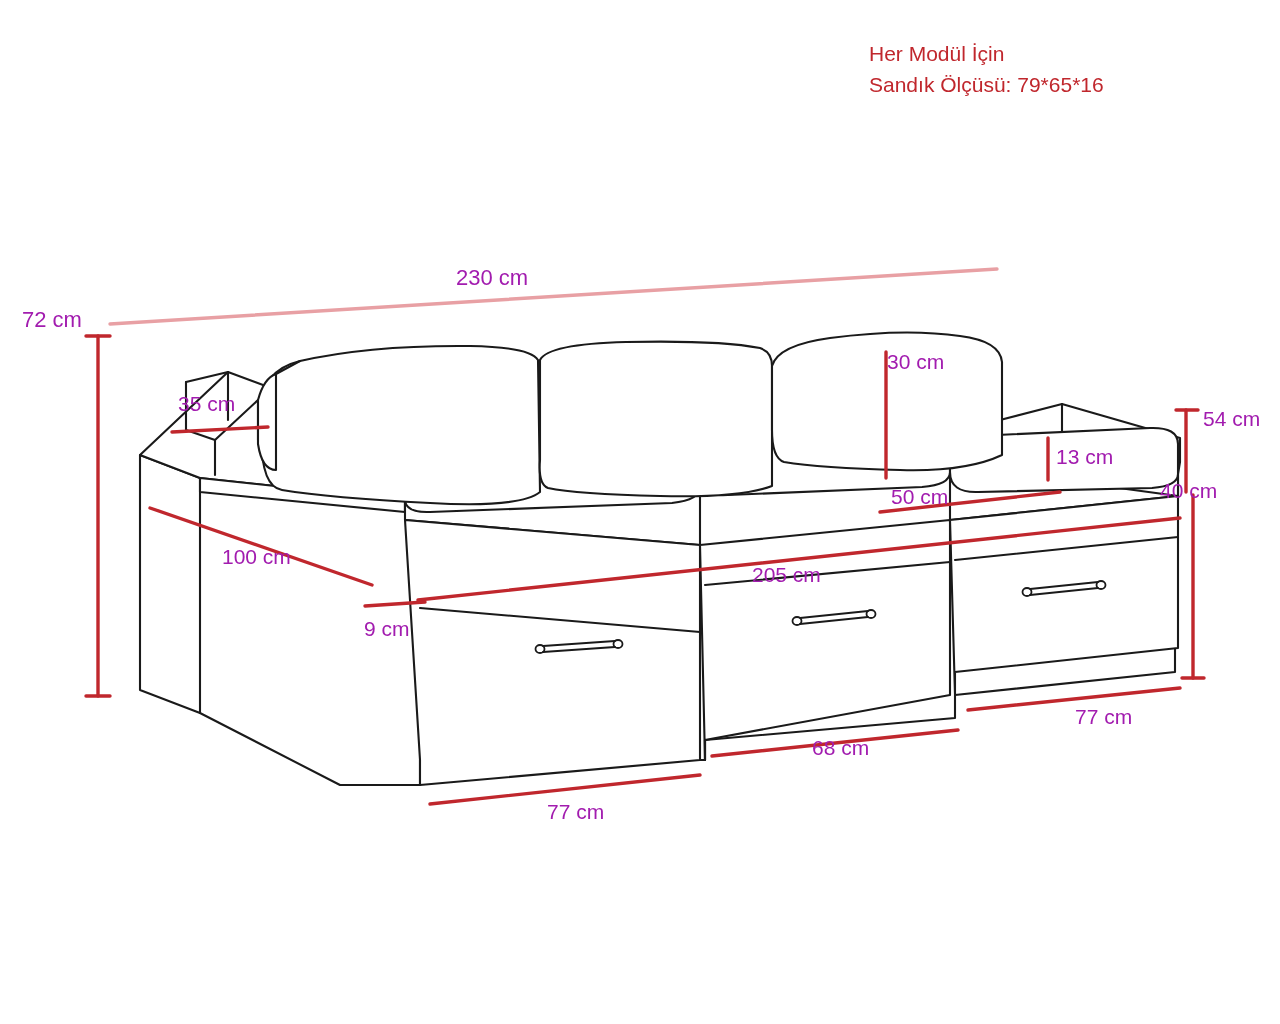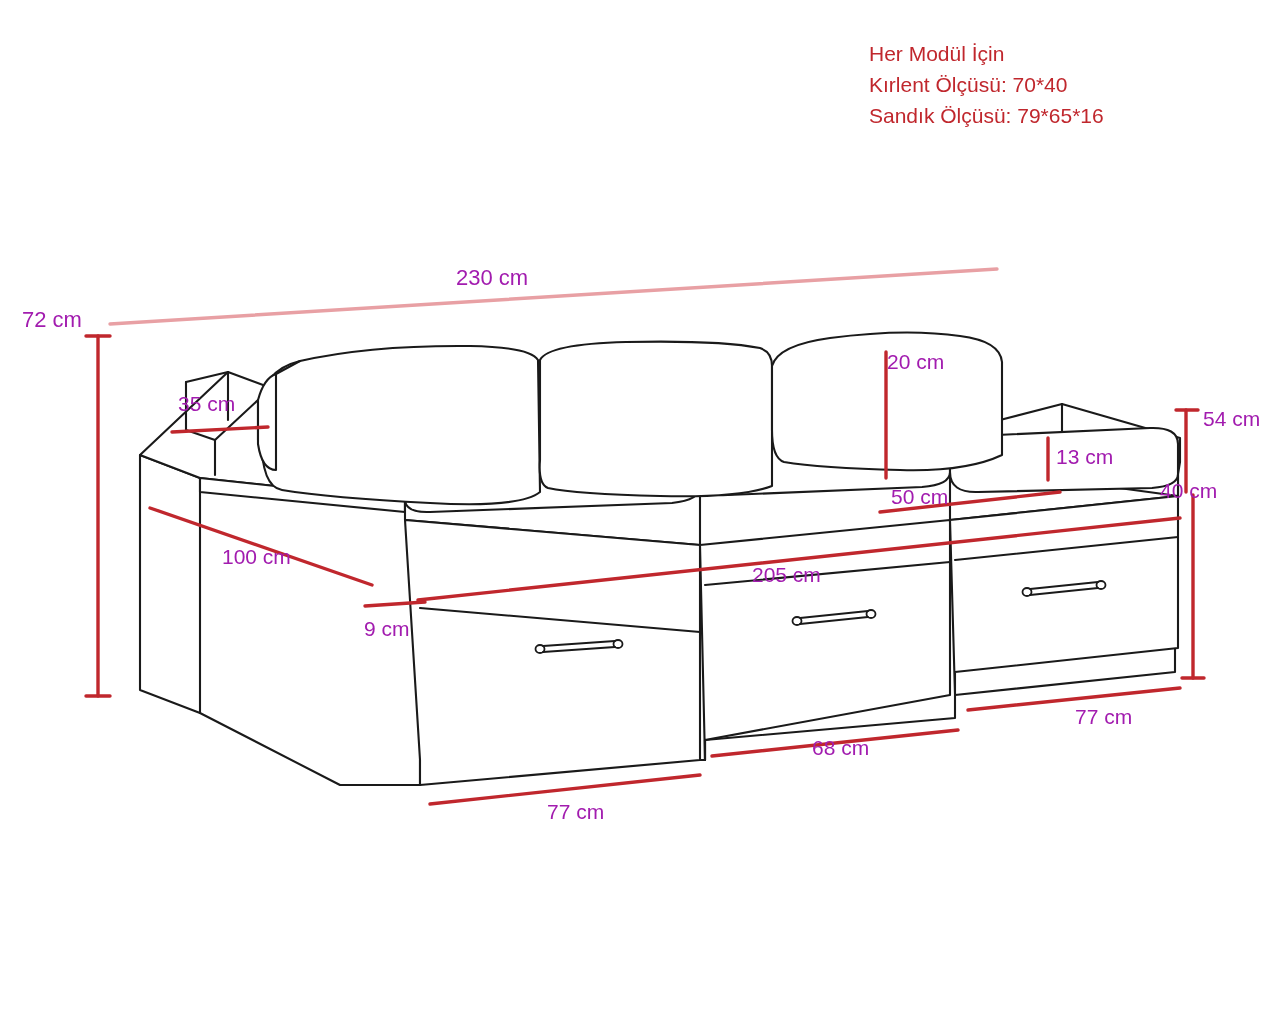--- a/index.html
+++ b/index.html
@@ -152,31 +152,30 @@
       <path d="M968 710 L1180 688"></path>
 
       <path d="M712 756 L958 730"></path>
 
       <path d="M430 804 L700 775"></path>
     </g>
   </svg>
 
   <div class="note-block">
     <div>Her Modül İçin</div>
-    <div>Kırlent Ölçüsü: 70*40</div>
     <div>Sandık Ölçüsü: 79*65*16</div>
   </div>
 
   <div class="dim-label big" style="left:456px; top:265px;">230 cm</div>
 
   <div class="dim-label big" style="left:22px; top:307px;">72 cm</div>
 
   <div class="dim-label" style="left:178px; top:392px;">35 cm</div>
 
-  <div class="dim-label" style="left:887px; top:350px;">20 cm</div>
+  <div class="dim-label" style="left:887px; top:350px;">30 cm</div>
 
   <div class="dim-label" style="left:1189px; top:407px;padding-left:14px;">54 cm</div>
 
   <div class="dim-label" style="left:1056px; top:445px;">13 cm</div>
 
   <div class="dim-label" style="left:891px; top:485px;">50 cm</div>
 
   <div class="dim-label" style="left:1160px; top:479px;">40 cm</div>
 
   <div class="dim-label" style="left:222px; top:545px;">100 cm</div>

